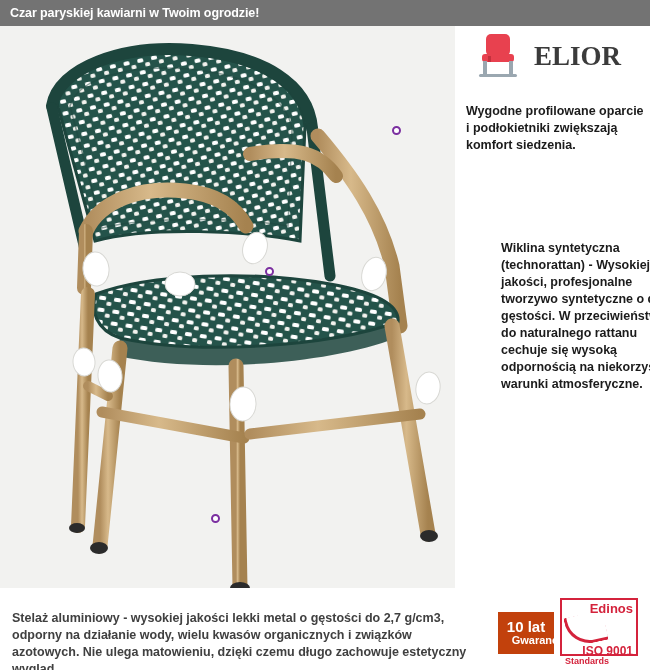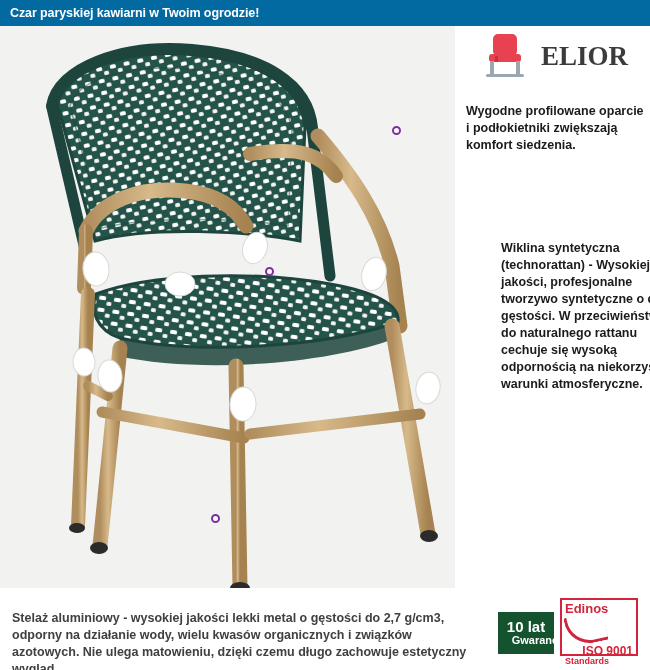--- a/index.html
+++ b/index.html
@@ -15,37 +15,37 @@
     position: relative;
     overflow: hidden;
   }
 
   
   .header {
     position: absolute;
     left: 0; top: 0;
     width: 650px;
     height: 26px;
-    background: #0369a1;
+    background: #737373;
     color: #ffffff;
     display: flex;
     align-items: center;
     padding-left: 10px;
   }
   .header-title {
     font-size: 12.5px;
     font-weight: bold;
     letter-spacing: -0.1px;
     white-space: nowrap;
   }
 
   
   .brand {
     position: absolute;
-    right: 22px;
+    right: 29px;
     top: 30px;
     display: flex;
     align-items: center;
     gap: 8px;
   }
   .brand-logo {
     width: 52px;
     height: 52px;
     position: relative;
   }
@@ -103,21 +103,21 @@
     line-height: 17px;
   }
 
   
   .badge-warranty {
     position: absolute;
     left: 498px;
     top: 612px;
     width: 56px;
     height: 42px;
-    background: #14532d;
+    background: #c2410c;
     color: #ffffff;
     display: flex;
     flex-direction: column;
     align-items: center;
     justify-content: center;
     line-height: 1.05;
   }
   .badge-warranty .w-years { font-size: 15px; font-weight: bold; }
   .badge-warranty .w-label { font-size: 11px; font-weight: bold; padding-left: 24px; }
 
@@ -127,20 +127,21 @@
     top: 598px;
     width: 78px;
     height: 58px;
     border: 2px solid #d4233c;
     color: #d4233c;
     padding: 2px 3px;
   }
   .badge-edinos .e-name {
     font-size: 13px;
     font-weight: bold;
+    text-align: right;
     line-height: 1;
   }
   .badge-edinos .e-iso {
     font-size: 12px;
     font-weight: bold;
     text-align: right;
     margin-top: 30px;
     line-height: 1;
   }
   .badge-edinos .e-std {

